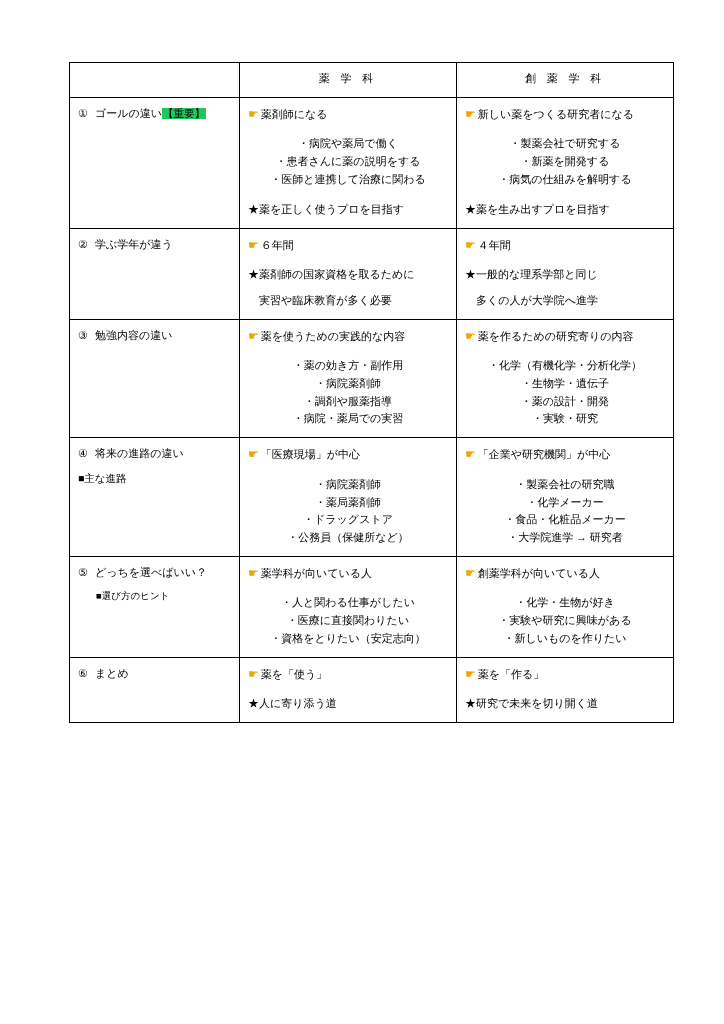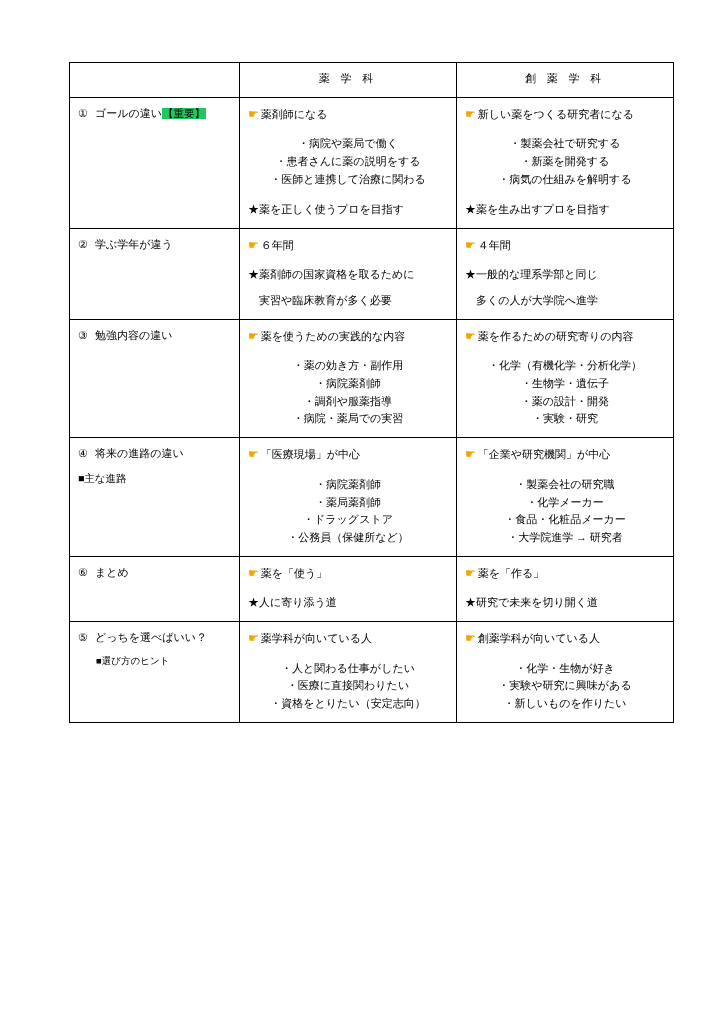--- a/index.html
+++ b/index.html
@@ -208,38 +208,20 @@
           </div>
           <div class="item">・製薬会社の研究職</div>
           <div class="item">・化学メーカー</div>
           <div class="item">・食品・化粧品メーカー</div>
           <div class="item">・大学院進学 →  研究者</div>
         </td>
       </tr>
 
       <tr>
         <td class="rowlabel">
-          <span class="num">⑥</span><span>まとめ</span>
-        </td>
-        <td>
-          <div class="lead">
-            <span class="point">☛</span><span class="txt">薬を「使う」</span>
-          </div>
-          <div class="star gap-top">★人に寄り添う道</div>
-        </td>
-        <td>
-          <div class="lead">
-            <span class="point">☛</span><span class="txt">薬を「作る」</span>
-          </div>
-          <div class="star gap-top">★研究で未来を切り開く道</div>
-        </td>
-      </tr>
-
-      <tr>
-        <td class="rowlabel">
           <span class="num">⑤</span><span>どっちを選べばいい？</span>
           <span class="sublabel-sm">■選び方のヒント</span>
         </td>
         <td>
           <div class="lead">
             <span class="point">☛</span><span class="txt">薬学科が向いている人</span>
           </div>
           <div class="item">・人と関わる仕事がしたい</div>
           <div class="item">・医療に直接関わりたい</div>
           <div class="item">・資格をとりたい（安定志向）</div>
@@ -247,16 +229,34 @@
         <td>
           <div class="lead">
             <span class="point">☛</span><span class="txt">創薬学科が向いている人</span>
           </div>
           <div class="item">・化学・生物が好き</div>
           <div class="item">・実験や研究に興味がある</div>
           <div class="item">・新しいものを作りたい</div>
         </td>
       </tr>
 
+      <tr>
+        <td class="rowlabel">
+          <span class="num">⑥</span><span>まとめ</span>
+        </td>
+        <td>
+          <div class="lead">
+            <span class="point">☛</span><span class="txt">薬を「使う」</span>
+          </div>
+          <div class="star gap-top">★人に寄り添う道</div>
+        </td>
+        <td>
+          <div class="lead">
+            <span class="point">☛</span><span class="txt">薬を「作る」</span>
+          </div>
+          <div class="star gap-top">★研究で未来を切り開く道</div>
+        </td>
+      </tr>
+
     </tbody>
   </table>
 
 </div>
 
 </body></html>

